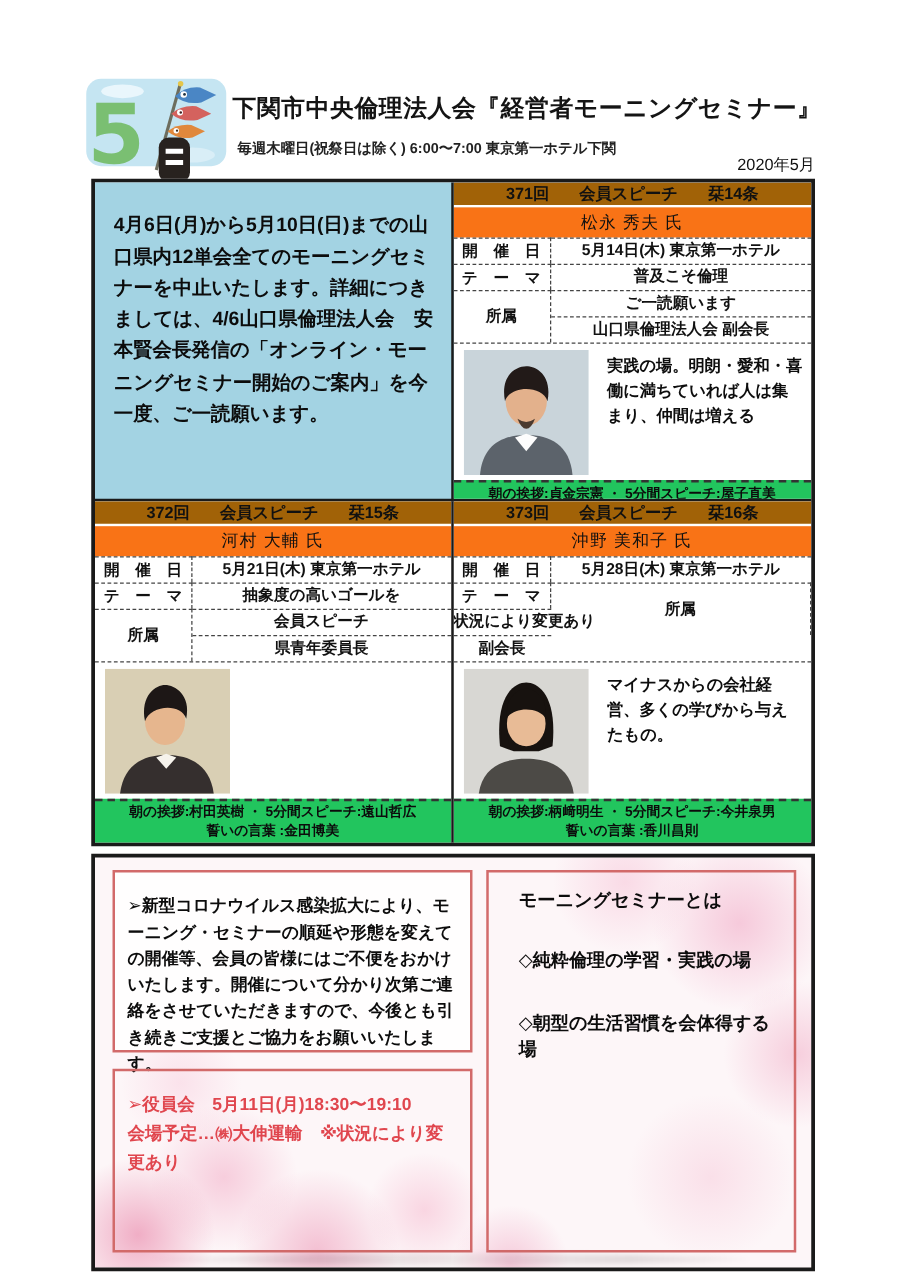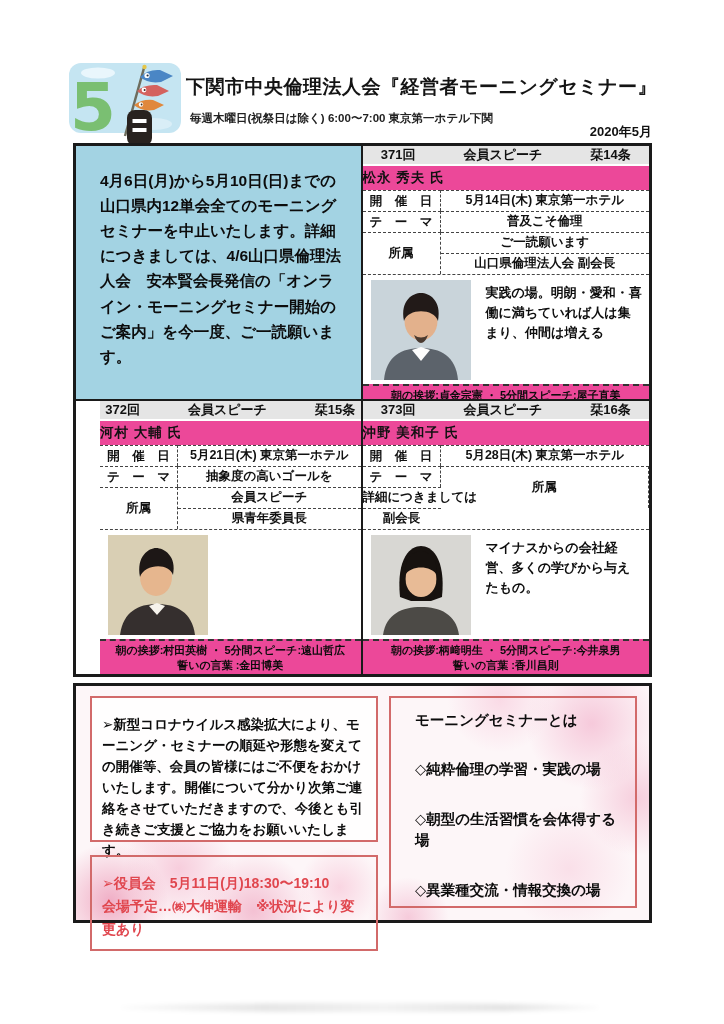--- a/index.html
+++ b/index.html
@@ -7,67 +7,67 @@
   .page {
     position:relative; width:724px; height:1024px; background:#ffffff;
     margin:0 auto; overflow:hidden; color:#111;
   }
 
   
   .logo { position:absolute; left:68px; top:62px; width:114px; height:86px; }
   .header-text { position:absolute; left:186px; top:74px; width:470px; }
   .doc-title { font-size:19px; font-weight:bold; letter-spacing:0.5px; color:#141414; white-space:nowrap; }
   .doc-subtitle { margin-top:11px; margin-left:4px; font-size:11.5px; font-weight:600; color:#222; }
-  .dateline { position:absolute; top:123px; right:72px; font-size:13px; font-weight:700; color:#111; }
+  .dateline { position:absolute; top:123px; right:72px; font-size:13px; font-weight:400; color:#111; }
 
   
   .main-table {
     position:absolute; left:73px; top:143px; width:579px; height:534px;
     border:3px solid #1a1a1a; display:grid;
     grid-template-columns:1fr 1fr; grid-template-rows:255px 1fr;
     background:#fff;
   }
   .cell { position:relative; overflow:hidden; }
-  .cell.bR { border-right:2px solid #1a1a1a;padding-left:24px; }
+  .cell.bR { border-right:2px solid #1a1a1a; }
   .cell.bB { border-bottom:2px solid #1a1a1a; }
 
   .notice-cell {
     background:#a3d3e3; padding:22px 13px 10px 15px;
     font-size:15.5px; font-weight:bold; line-height:1.62; color:#0c0c0c;
   }
 
   .sem { display:flex; flex-direction:column; }
   .sem-title-row {
-    background:#e5e5e5; height:25px; display:flex; align-items:center;
-    justify-content:center; gap:48px; font-size:13px; font-weight:bold;
+    background:#a16207; height:25px; display:flex; align-items:center;
+    justify-content:center; gap:24px; font-size:13px; font-weight:bold;
     border-bottom:2px solid #ffffff;
   }
   .sem-name-row {
-    background:#ec4899; height:24px; line-height:24px; text-align:left;
-    font-size:13.5px; font-weight:bold; letter-spacing:1px;
+    background:#f97316; height:24px; line-height:24px; text-align:center;
+    font-size:13.5px; font-weight:normal; letter-spacing:1px;
   }
   .sem-fields { display:grid; grid-template-columns:78px 1fr; grid-auto-rows:21px; font-size:12.5px; font-weight:600; }
   .f-label {
     border-top:1.5px dashed #444; border-right:1.5px dashed #444;
     display:flex; align-items:center; justify-content:center; letter-spacing:0; white-space:nowrap;
   }
   .f-label.span2 { grid-row:span 2; }
   .f-value { border-top:1.5px dashed #444; text-align:center; line-height:19.5px; white-space:nowrap; }
   .sem-body { flex:1; display:flex; gap:15px; padding:5px 6px 4px 8px; border-top:1.5px dashed #444; }
   .photo { width:100px; flex:0 0 100px; }
   .photo svg { width:100%; height:100%; display:block; }
   .sem-desc { flex:1; font-size:13px; font-weight:600; line-height:1.52; padding-top:3px; color:#0d0d0d; }
   .sem-footer {
-    background:#ec4899; border-top:2px dashed #333; text-align:center;
+    background:#22c55e; border-top:2px dashed #333; text-align:center;
     font-size:11px; font-weight:bold; padding:2px 0 3px; line-height:1.32; color:#0c0c0c;
   }
 
   
   .bottom-box {
-    position:absolute; left:73px; top:683px; width:579px; height:240px;
+    position:absolute; left:73px; top:683px; width:579px; height:334px;
     border:3px solid #1a1a1a; padding:10px 12px 12px 14px;
     display:flex; gap:11px;
     background-color:#fdf6f8;
     background-image:
       radial-gradient(circle at 6% 92%,  rgba(233,135,170,0.65) 0, rgba(233,135,170,0) 10%),
       radial-gradient(circle at 18% 78%, rgba(242,172,198,0.55) 0, rgba(242,172,198,0) 11%),
       radial-gradient(circle at 31% 96%, rgba(236,148,180,0.55) 0, rgba(236,148,180,0) 13%),
       radial-gradient(circle at 46% 86%, rgba(247,196,214,0.65) 0, rgba(247,196,214,0) 11%),
       radial-gradient(circle at 58% 99%, rgba(238,160,190,0.5)  0, rgba(238,160,190,0) 10%),
       radial-gradient(circle at 12% 55%, rgba(248,206,222,0.5)  0, rgba(248,206,222,0) 9%),
@@ -211,21 +211,21 @@
         <span>373回</span>
         <span>会員スピーチ</span>
         <span>栞16条</span>
       </div>
       <div class="sem-name-row">沖野 美和子 氏</div>
       <div class="sem-fields">
         <div class="f-label">開　催　日</div>
         <div class="f-value">5月28日(木) 東京第一ホテル</div>
         <div class="f-label">テ　ー　マ</div>
         <div class="f-label span2">所属</div>
-        <div class="f-value">詳細につきましては</div>
+        <div class="f-value">状況により変更あり</div>
         <div class="f-value">副会長</div>
       </div>
       <div class="sem-body">
         <div class="photo">
           <svg viewBox="0 0 100 100" preserveAspectRatio="none">
             <rect width="100" height="100" fill="#d8d7d3"></rect>
             <path d="M29 62 C25 22 40 11 50 11 C60 11 75 22 71 62 L60 66 L40 66 Z" fill="#17120f"></path>
             <path d="M12 100 C15 79 31 72 50 72 C69 72 85 79 88 100 Z" fill="#4c4a46"></path>
             <ellipse cx="50" cy="44" rx="15.5" ry="18" fill="#e8bb96"></ellipse>
             <path d="M34 40 C33 22 44 16 50 16 C56 16 67 22 66 40 C60 30 40 30 34 40 Z" fill="#17120f"></path>
@@ -247,18 +247,17 @@
       <div class="corona-box">➢新型コロナウイルス感染拡大により、モーニング・セミナーの順延や形態を変えての開催等、会員の皆様にはご不便をおかけいたします。開催について分かり次第ご連絡をさせていただきますので、今後とも引き続きご支援とご協力をお願いいたします。</div>
       <div class="board-box">
         <div>➢役員会　5月11日(月)18:30〜19:10</div>
         <div>会場予定…㈱大伸運輸　※状況により変更あり</div>
       </div>
     </div>
     <div class="about-box">
       <div class="about-title">モーニングセミナーとは</div>
       <div class="about-item">◇純粋倫理の学習・実践の場</div>
       <div class="about-item">◇朝型の生活習慣を会体得する場</div>
-      <div class="about-item">◇異業種交流・情報交換の場</div>
     </div>
   </div>
 
   <div class="scan-smudge"></div>
 </div>
 
 </body></html>

